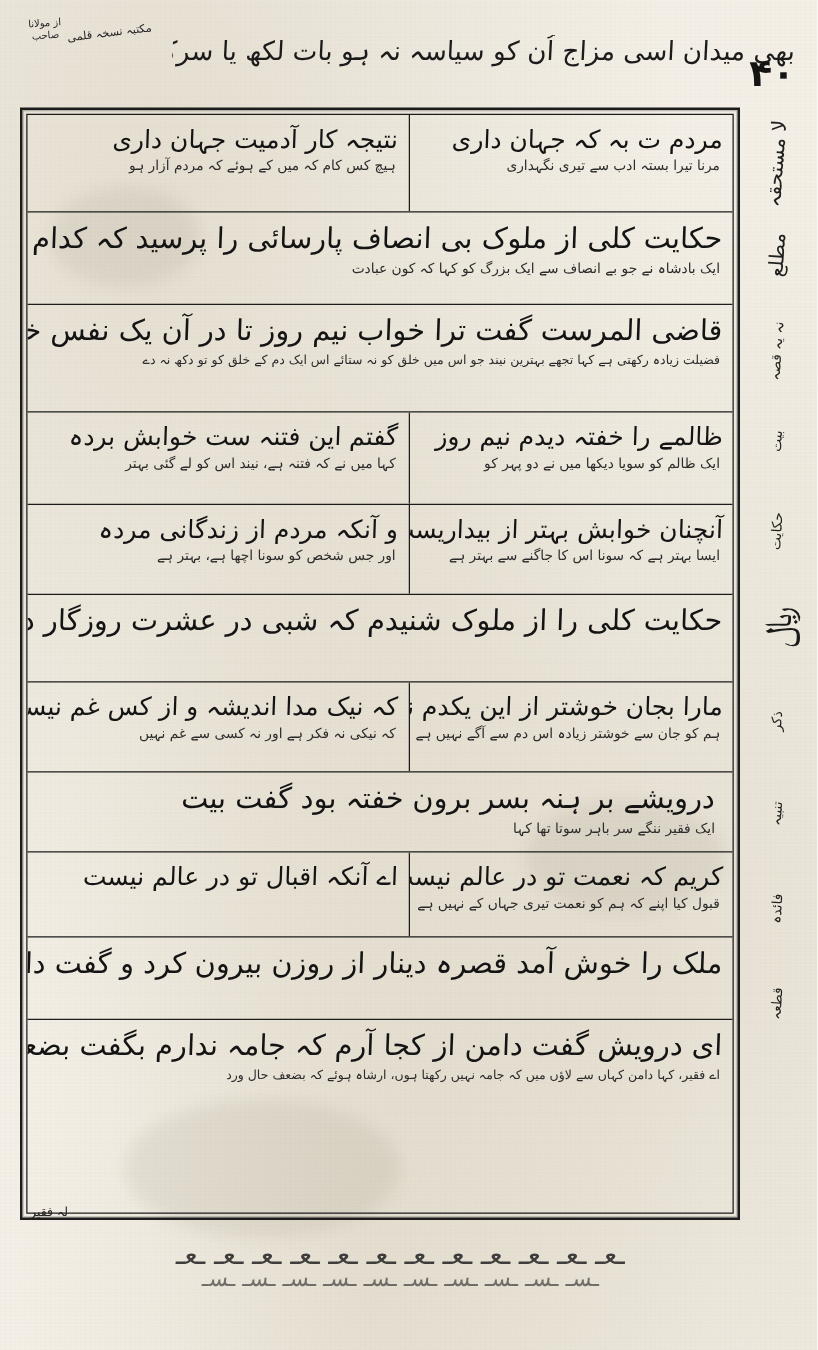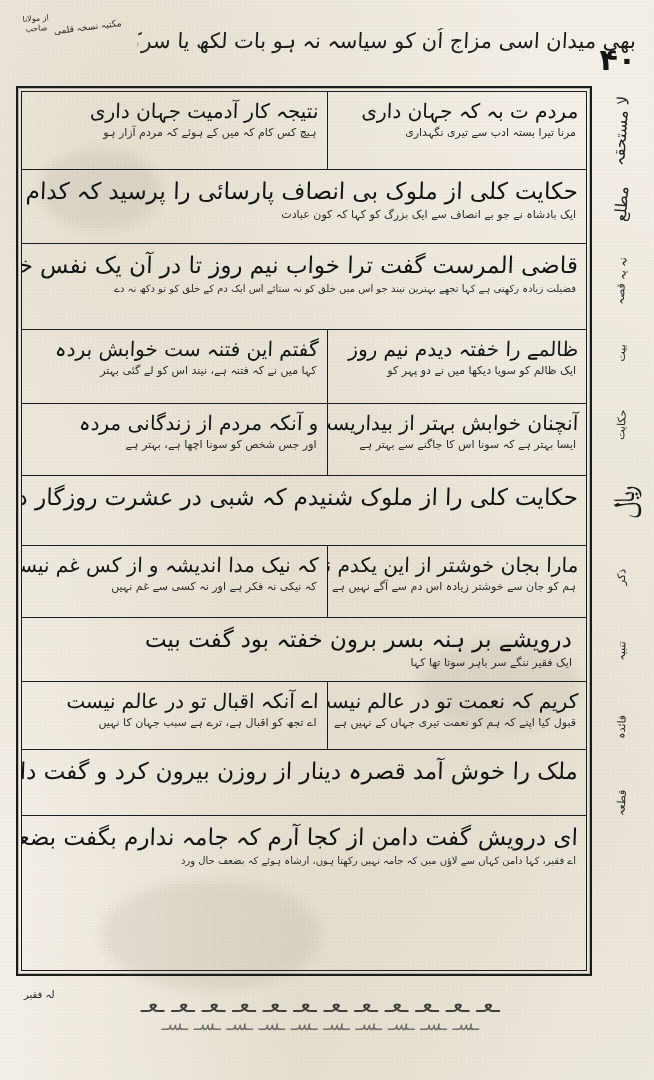--- a/index.html
+++ b/index.html
@@ -223,21 +223,21 @@
   }
   .footer-ornament .glyphs.row2 {
     font-size: 18px;
     opacity: .7;
     margin-top: -4px;
   }
 
   .footer-left-note {
     position: absolute;
     left: 24px;
-    bottom: 80px;
+    bottom: 104px;
     font-size: 10px;
     color: #222;
     direction: rtl;
   }
 
   
   .ink-smudge {
     position: absolute;
     pointer-events: none;
     border-radius: 50%;
@@ -328,21 +328,20 @@
         <div class="line-sub centerish">ایک فقیر ننگے سر باہر سوتا تھا کہا</div>
       </div>
 
       <div class="band two-col" style="height:68px;">
         <div class="col right">
           <div class="line-main">کریم کہ نعمت تو در عالم نیست</div>
           <div class="line-sub">قبول کیا اپنے کہ ہم کو نعمت تیری جہاں کے نہیں ہے</div>
         </div>
         <div class="col left">
           <div class="line-main">اے آنکہ اقبال تو در عالم نیست</div>
-          <div class="line-sub">اے تجھ کو اقبال ہے، ترے ہے سبب جہان کا نہیں</div>
         </div>
       </div>
 
       <div class="band" style="height:66px;">
         <div class="line-main big">ملک را خوش آمد قصرہ دینار از روزن بیرون کرد و گفت دامن</div>
       </div>
 
       <div class="band" style="height:70px;">
         <div class="line-main big">ای درویش گفت دامن از کجا آرم کہ جامہ ندارم بگفت بضعف حال ورد</div>
         <div class="line-sub two">اے فقیر، کہا دامن کہاں سے لاؤں میں کہ جامہ نہیں رکھتا ہوں، ارشاہ ہوئے کہ بضعف حال ورد</div>

